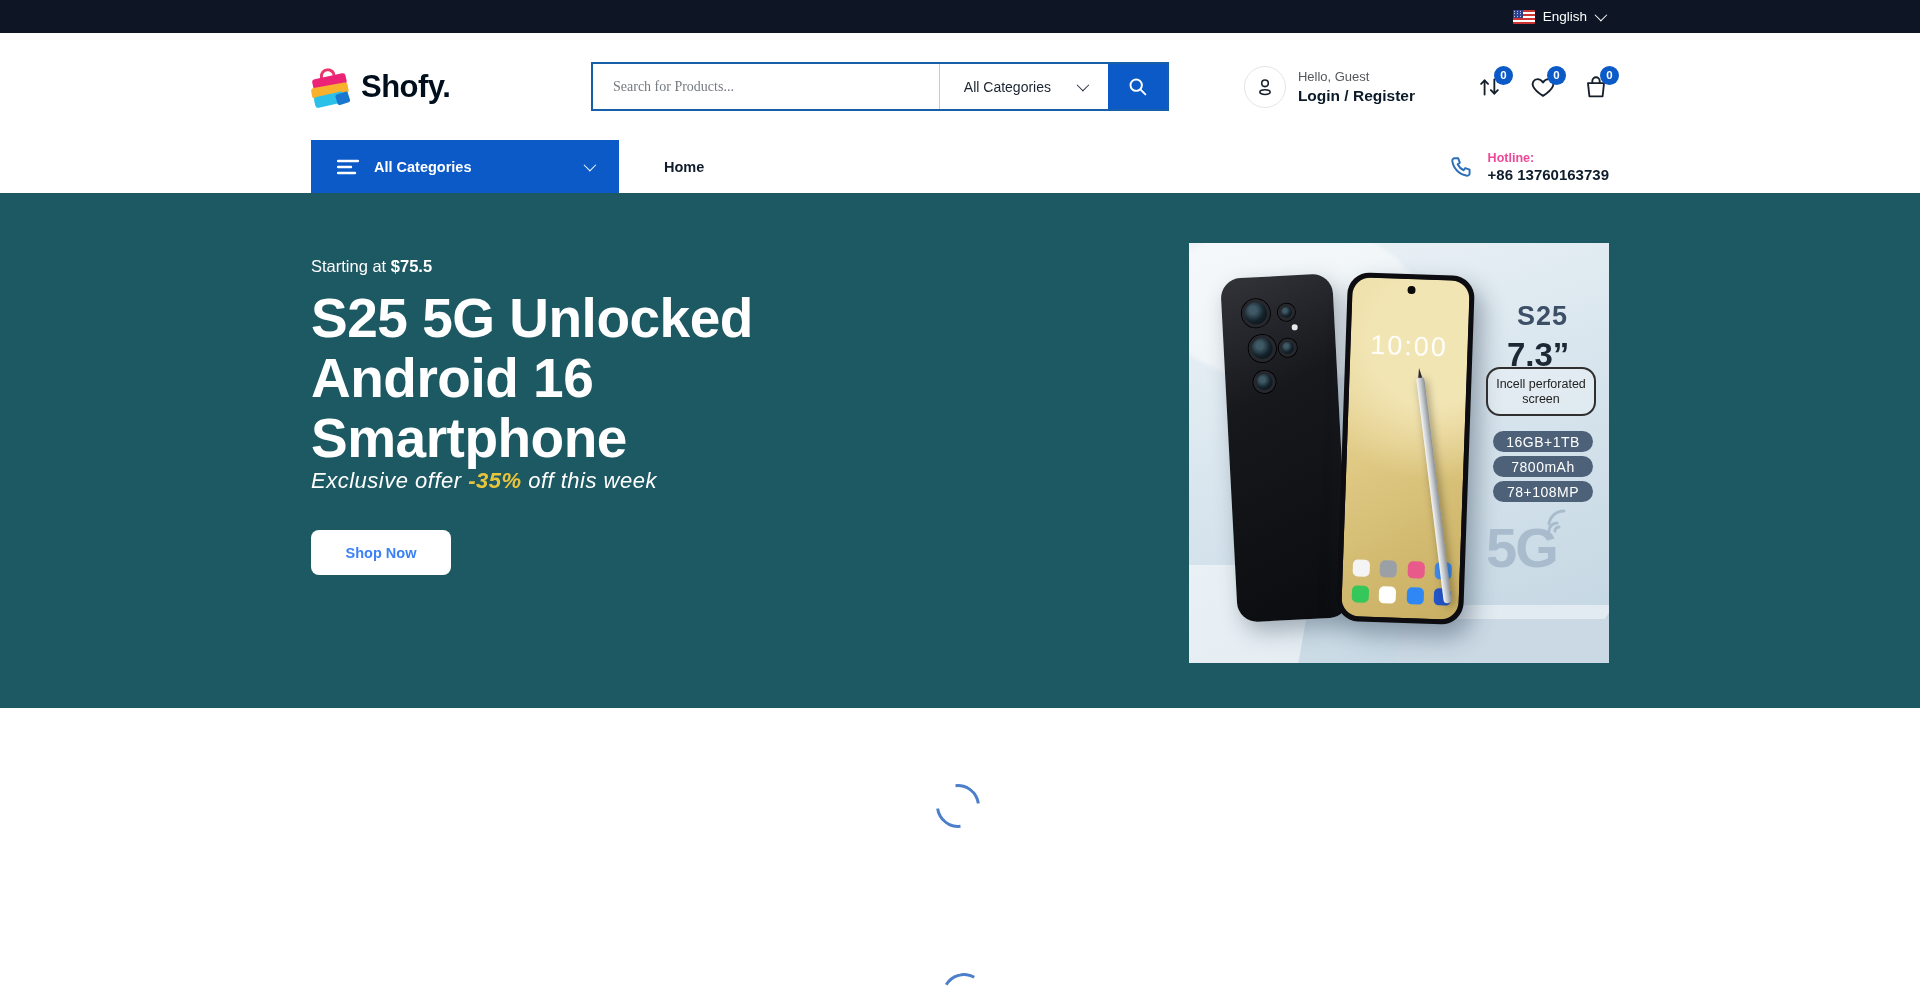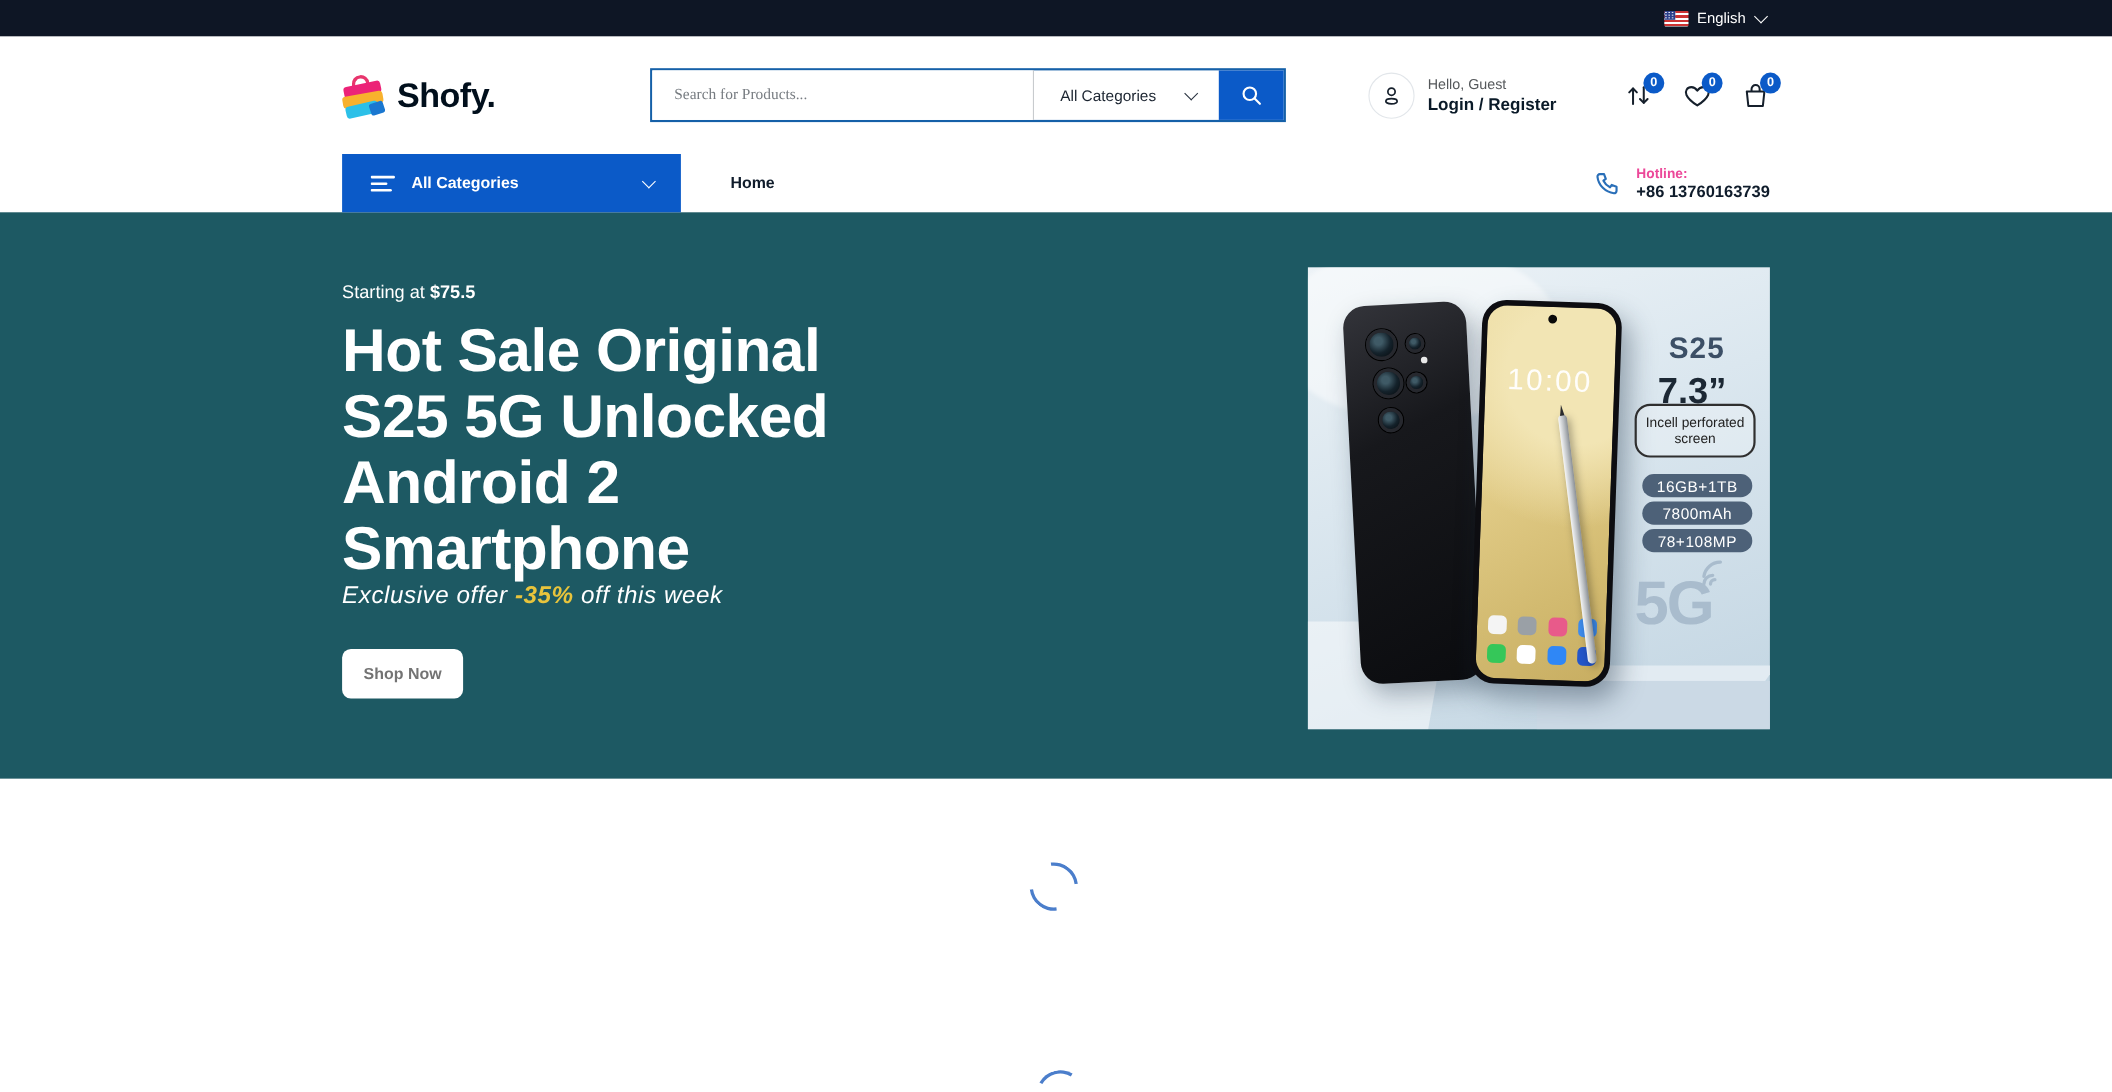--- a/index.html
+++ b/index.html
@@ -61,21 +61,21 @@
   
   .hero { height:515px; background:#1d5963; }
   .hero-inner { width:1298px; margin:0 auto; position:relative; height:100%; }
   .hero-copy { padding-top:64px; color:#fff; }
   .starting { font-size:16.5px; }
   .starting b { font-weight:700; }
   .hero-title { margin-top:12px; font-size:55px; line-height:60px; font-weight:700; letter-spacing:-0.5px; }
   .hero-title span { display:block; }
   .offer { font-size:22px; font-style:italic; letter-spacing:0.5px; }
   .offer .disc { color:#e8c43c; font-weight:700; }
-  .cta { margin-top:36px; width:110px; height:45px; background:#fff; color:#737373; border:none; border-radius:8px;
+  .cta { margin-top:36px; width:140px; height:45px; background:#fff; color:#3b82f6; border:none; border-radius:8px;
     font-size:14.5px; font-weight:700; cursor:pointer; font-family:"Liberation Sans",sans-serif; }
 
   
   .art { position:absolute; right:0; top:50px; width:420px; height:420px; overflow:hidden;
     background:linear-gradient(160deg,#edf3f7 0%, #dbe7ef 40%, #c2d5e2 100%); }
   .art .cloud { position:absolute; left:-30px; top:-20px; width:260px; height:160px; border-radius:50%;
     background:rgba(255,255,255,0.45); filter:blur(2px); }
   .art .step-l { position:absolute; left:-12px; bottom:0; width:130px; height:98px; background:rgba(255,255,255,0.5); transform:skewX(-10deg); }
   .art .ped-top { position:absolute; left:200px; bottom:42px; width:220px; height:16px; background:#e2ebf2; transform:skewX(-35deg); }
   .art .ped-face { position:absolute; left:208px; bottom:0; width:212px; height:44px; background:#cbd9e5; }
@@ -220,23 +220,22 @@
   </div>
 </div>
 
 <div class="hero">
   <div class="hero-inner">
     <div class="hero-copy">
       <div class="starting">
         <span>Starting at </span><b>$75.5</b>
       </div>
       <h1 class="hero-title">
-        <span>Hot Sale Original</span>
         <span>S25 5G Unlocked</span>
-        <span>Android 2</span>
+        <span>Android 16</span>
         <span>Smartphone</span>
       </h1>
       <div class="offer">
         <span>Exclusive offer </span><span class="disc">-35%</span><span> off this week</span>
       </div>
       <button class="cta">Shop Now</button>
     </div>
 
     <div class="art">
       <div class="cloud"></div>

